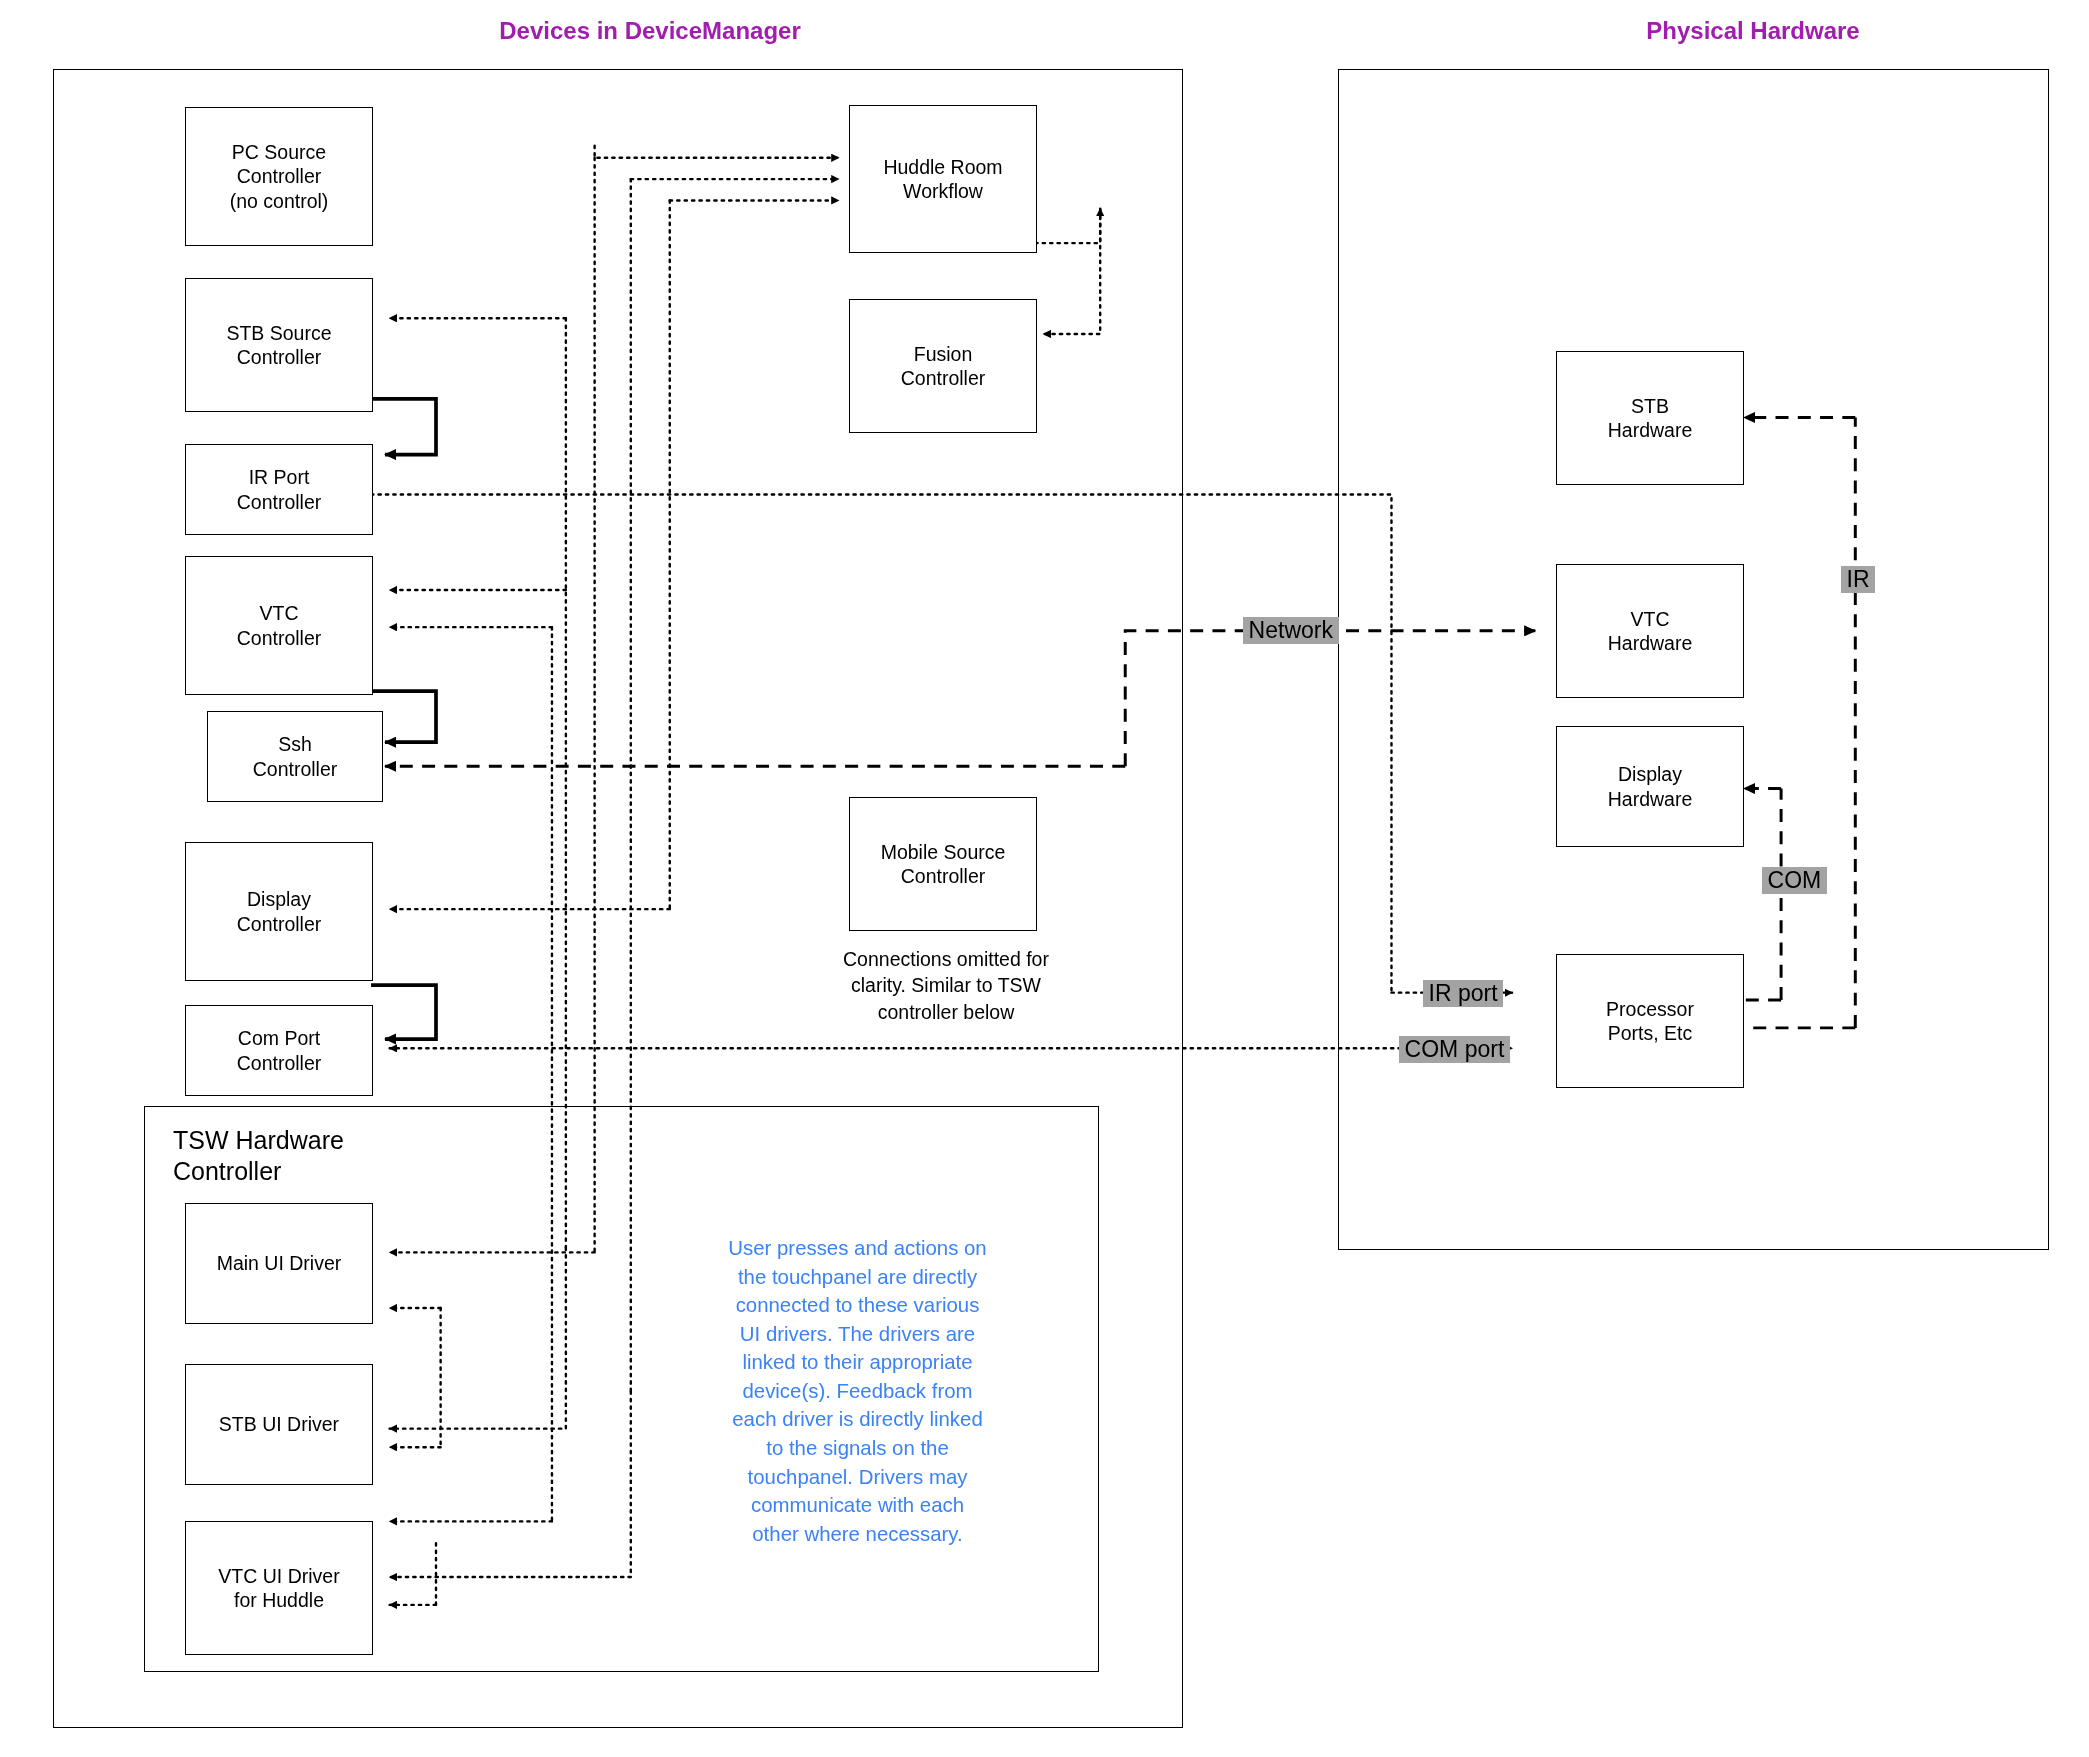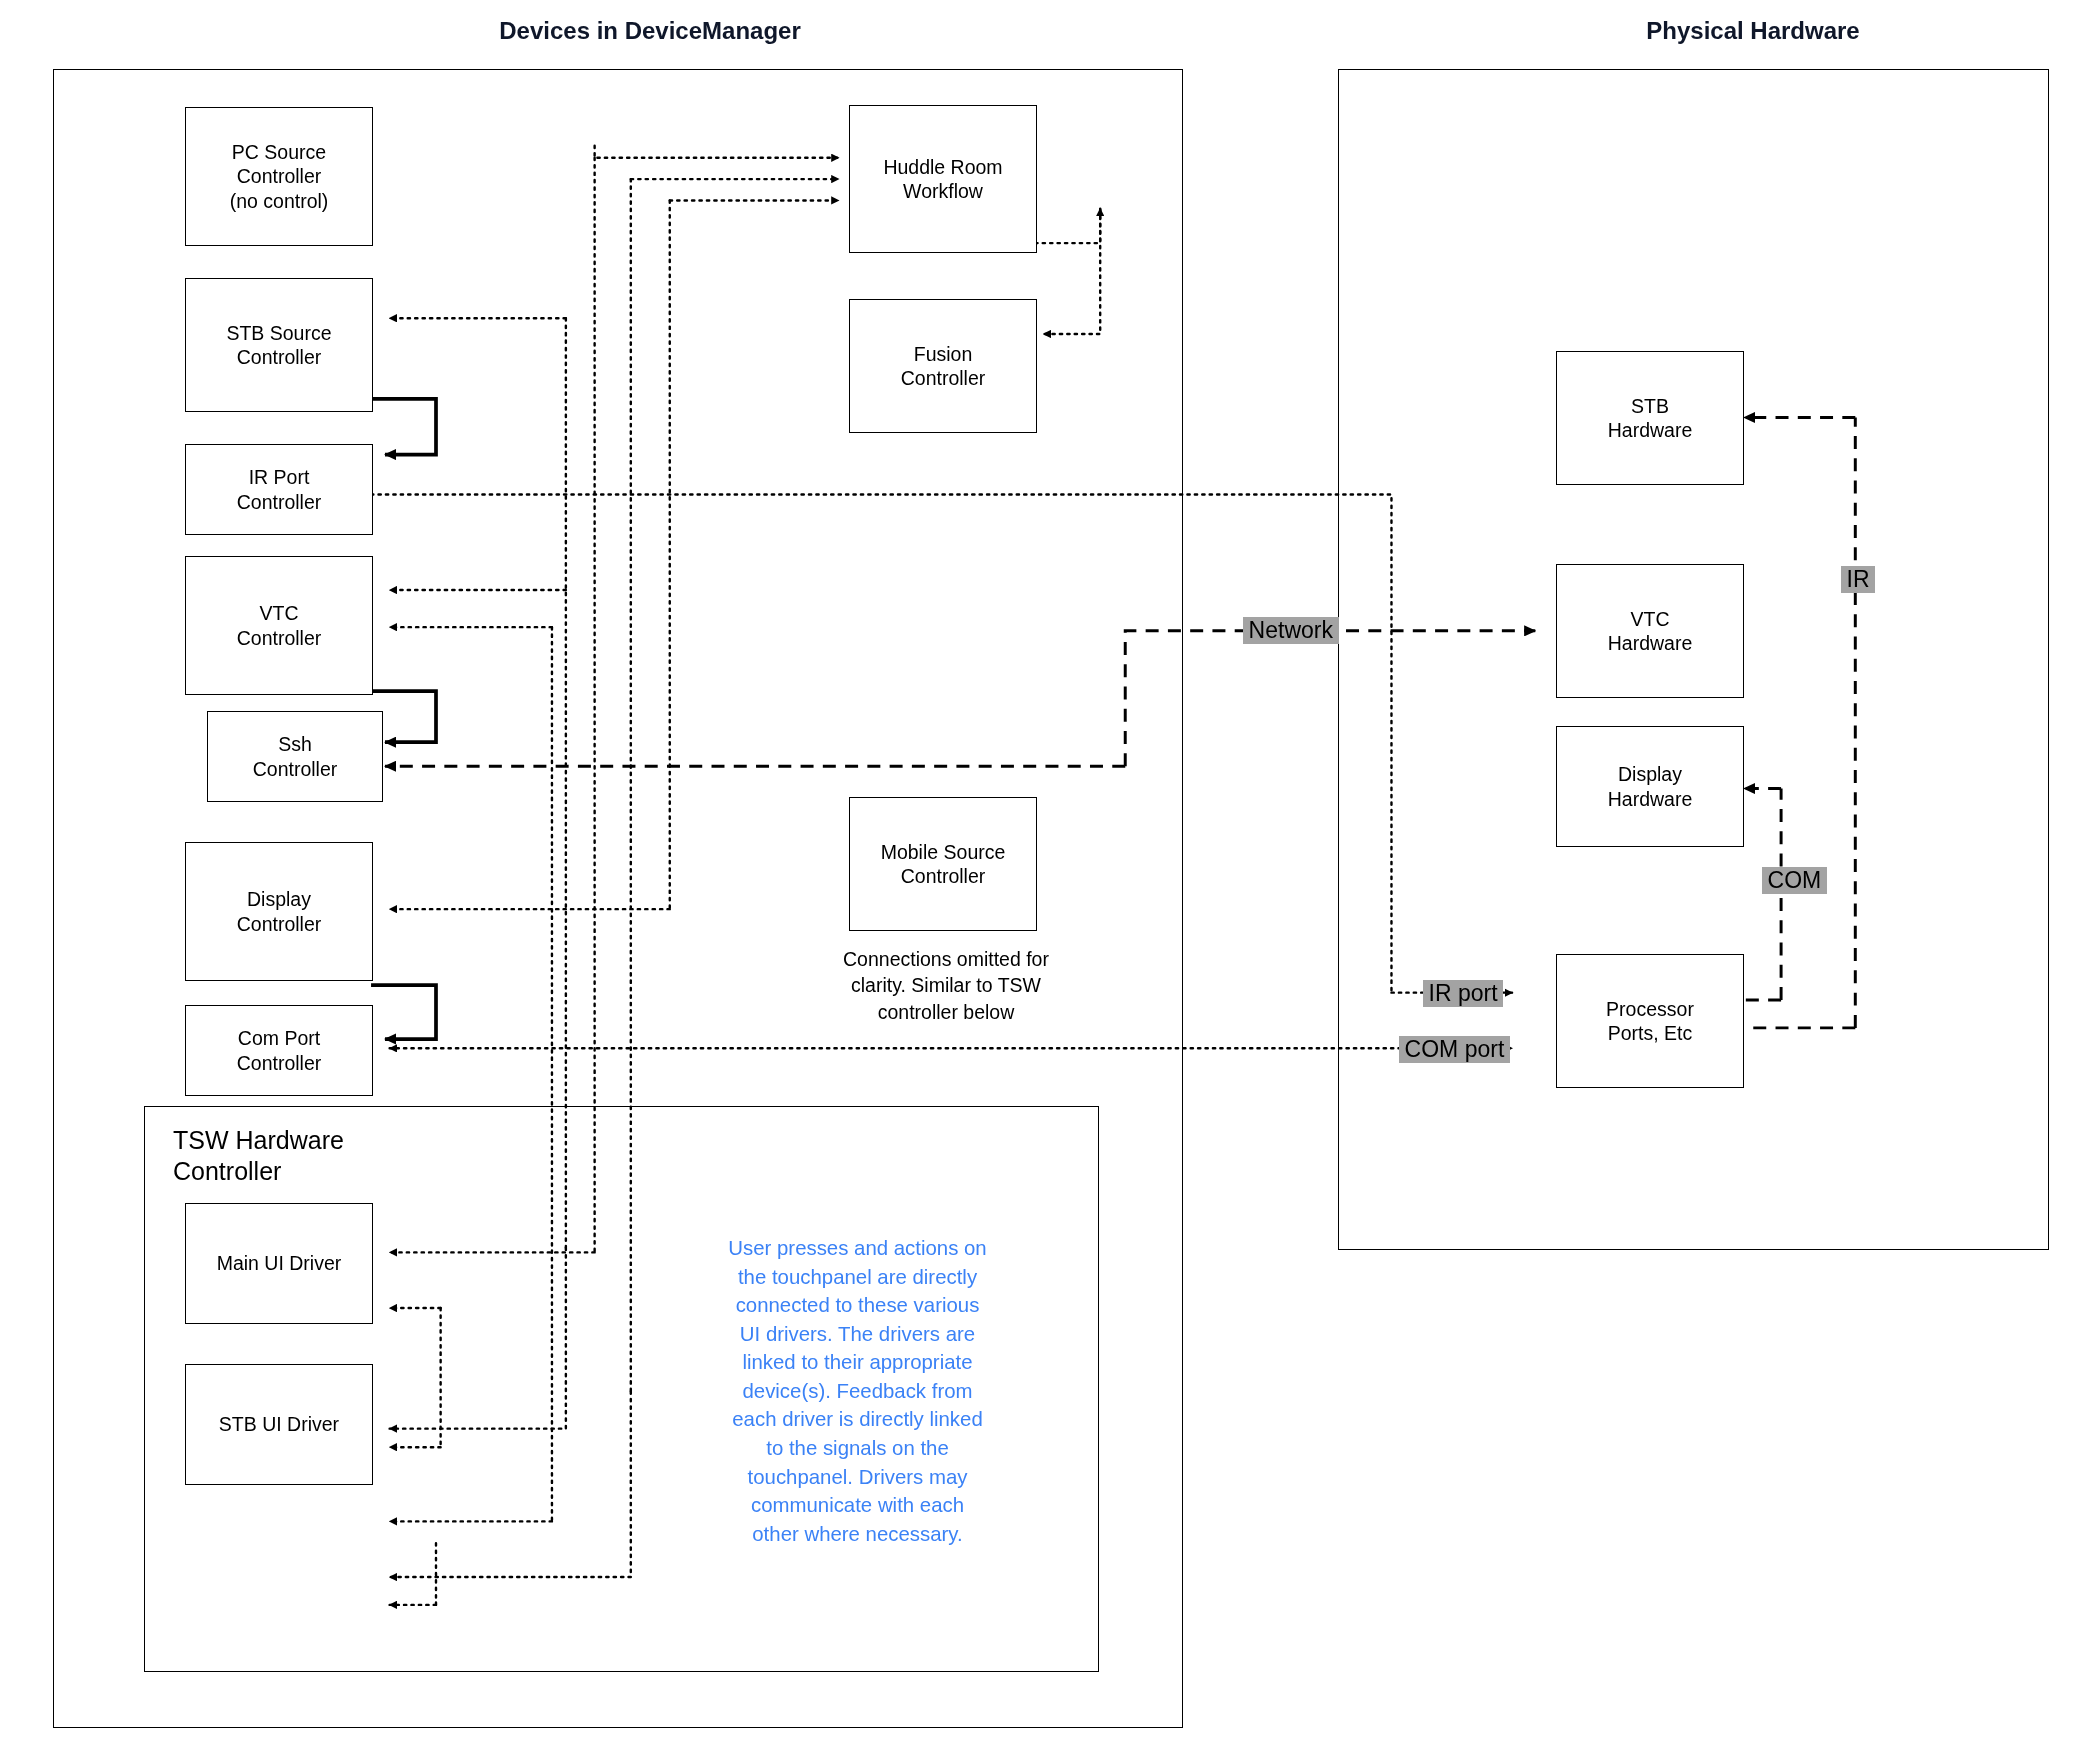--- a/index.html
+++ b/index.html
@@ -16,21 +16,21 @@
     width: 2090px;
     height: 1758px;
     overflow: hidden;
     background: #ffffff;
   }
   .section-title {
     position: absolute;
     font-size: 24px;
     font-weight: bold;
     text-align: center;
-    color: #0f172a;
+    color: #a21caf;
     white-space: nowrap;
   }
   .panel {
     position: absolute;
     border: 1.9px solid #000;
     background: transparent;
     box-sizing: border-box;
   }
   .box {
     position: absolute;
@@ -233,20 +233,22 @@
 controller below</div>
 
   <div class="group-box" style="left:144px; top:1106px; width:955px; height:566px;"></div>
   <div class="group-label" style="left:173px; top:1125px; width:278px;">TSW Hardware
 Controller</div>
 
   <div class="box" style="left:185px; top:1203px; width:188px; height:121px; white-space:pre-line;">Main UI Driver</div>
 
   <div class="box" style="left:185px; top:1364px; width:188px; height:121px; white-space:pre-line;">STB UI Driver</div>
 
+  <div class="box" style="left:185px; top:1521px; width:188px; height:134px; white-space:pre-line;">VTC UI Driver
+for Huddle</div>
 
   <div class="note-left" style="left:686px; top:1234px; width:343px;">User presses and actions on
 the touchpanel are directly
 connected to these various
 UI drivers.  The drivers are
 linked to their appropriate
 device(s). Feedback from
 each driver is directly linked
 to the signals on the
 touchpanel. Drivers may

